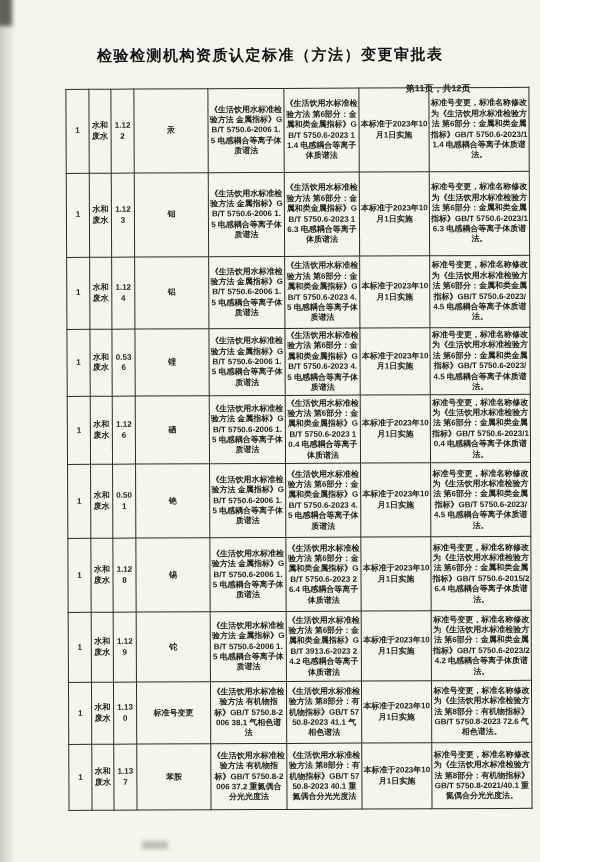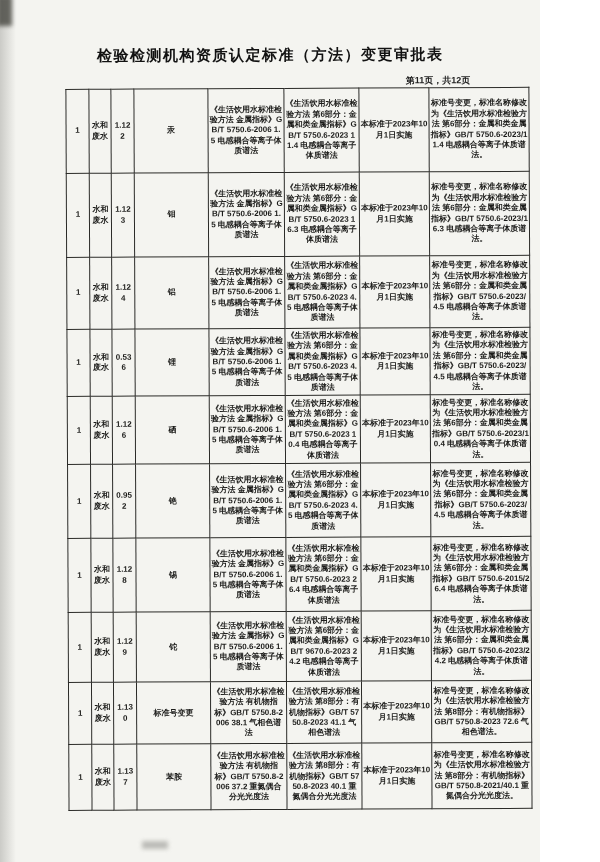--- a/index.html
+++ b/index.html
@@ -28,21 +28,21 @@
     position:absolute;left:0;top:0;right:0;
     transform:rotate(-0.25deg);
   }
   .doc-title{
     position:absolute;top:46px;left:0;width:100%;
     text-align:center;
     font-size:15px;font-weight:bold;color:#121212;
     letter-spacing:1.5px;
   }
   .page-note{
-    position:absolute;top:75px;right:70px;
+    position:absolute;top:83px;right:70px;
     font-size:9px;font-weight:bold;color:#222;
   }
   table.change-table{
     position:absolute;left:65px;top:88px;
     width:463px;
     border-collapse:collapse;
     table-layout:fixed;
     background:transparent;
   }
   table.change-table td{
@@ -141,21 +141,21 @@
             <td class="col-code">1.126</td>
             <td class="col-parameter">硒</td>
             <td class="col-old-standard">《生活饮用水标准检验方法 金属指标》GB/T 5750.6-2006 1.5 电感耦合等离子体质谱法</td>
             <td class="col-new-standard">《生活饮用水标准检验方法 第6部分：金属和类金属指标》GB/T 5750.6-2023 10.4 电感耦合等离子体质谱法</td>
             <td class="col-implementation">本标准于2023年10月1日实施</td>
             <td class="col-remark">标准号变更，标准名称修改为《生活饮用水标准检验方法 第6部分：金属和类金属指标》GB/T 5750.6-2023/10.4 电感耦合等离子体质谱法。</td>
           </tr>
           <tr class="r5">
             <td class="col-seq">1</td>
             <td class="col-sample-type">水和废水</td>
-            <td class="col-code">0.952</td>
+            <td class="col-code">0.501</td>
             <td class="col-parameter">铯</td>
             <td class="col-old-standard">《生活饮用水标准检验方法 金属指标》GB/T 5750.6-2006 1.5 电感耦合等离子体质谱法</td>
             <td class="col-new-standard">《生活饮用水标准检验方法 第6部分：金属和类金属指标》GB/T 5750.6-2023 4.5 电感耦合等离子体质谱法</td>
             <td class="col-implementation">本标准于2023年10月1日实施</td>
             <td class="col-remark">标准号变更，标准名称修改为《生活饮用水标准检验方法 第6部分：金属和类金属指标》GB/T 5750.6-2023/4.5 电感耦合等离子体质谱法。</td>
           </tr>
           <tr class="r6">
             <td class="col-seq">1</td>
             <td class="col-sample-type">水和废水</td>
             <td class="col-code">1.128</td>
@@ -164,21 +164,21 @@
             <td class="col-new-standard">《生活饮用水标准检验方法 第6部分：金属和类金属指标》GB/T 5750.6-2023 26.4 电感耦合等离子体质谱法</td>
             <td class="col-implementation">本标准于2023年10月1日实施</td>
             <td class="col-remark">标准号变更，标准名称修改为《生活饮用水标准检验方法 第6部分：金属和类金属指标》GB/T 5750.6-2015/26.4 电感耦合等离子体质谱法。</td>
           </tr>
           <tr class="r7">
             <td class="col-seq">1</td>
             <td class="col-sample-type">水和废水</td>
             <td class="col-code">1.129</td>
             <td class="col-parameter">铊</td>
             <td class="col-old-standard">《生活饮用水标准检验方法 金属指标》GB/T 5750.6-2006 1.5 电感耦合等离子体质谱法</td>
-            <td class="col-new-standard">《生活饮用水标准检验方法 第6部分：金属和类金属指标》GB/T 9670.6-2023 24.2 电感耦合等离子体质谱法</td>
+            <td class="col-new-standard">《生活饮用水标准检验方法 第6部分：金属和类金属指标》GB/T 3913.6-2023 24.2 电感耦合等离子体质谱法</td>
             <td class="col-implementation">本标准于2023年10月1日实施</td>
             <td class="col-remark">标准号变更，标准名称修改为《生活饮用水标准检验方法 第6部分：金属和类金属指标》GB/T 5750.6-2023/24.2 电感耦合等离子体质谱法。</td>
           </tr>
           <tr class="r8">
             <td class="col-seq">1</td>
             <td class="col-sample-type">水和废水</td>
             <td class="col-code">1.130</td>
             <td class="col-parameter">标准号变更</td>
             <td class="col-old-standard">《生活饮用水标准检验方法 有机物指标》GB/T 5750.8-2006 38.1 气相色谱法</td>
             <td class="col-new-standard">《生活饮用水标准检验方法 第8部分：有机物指标》GB/T 5750.8-2023 41.1 气相色谱法</td>

